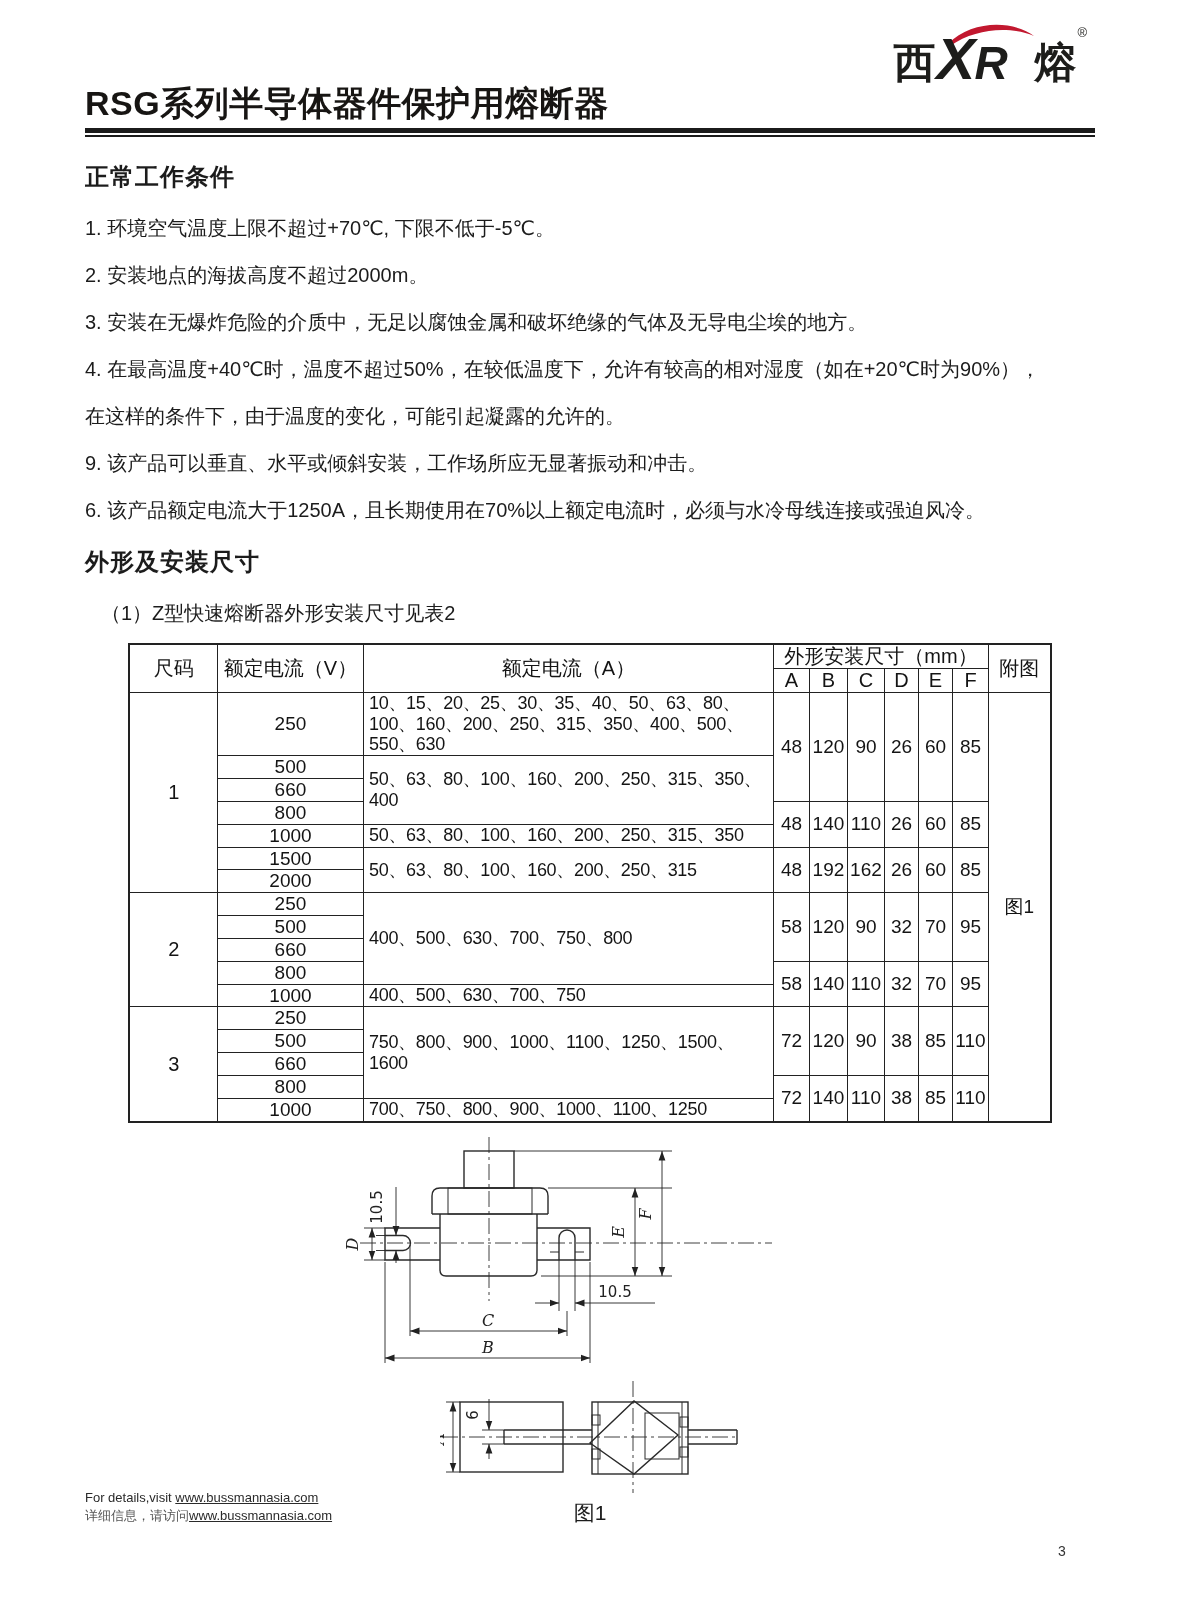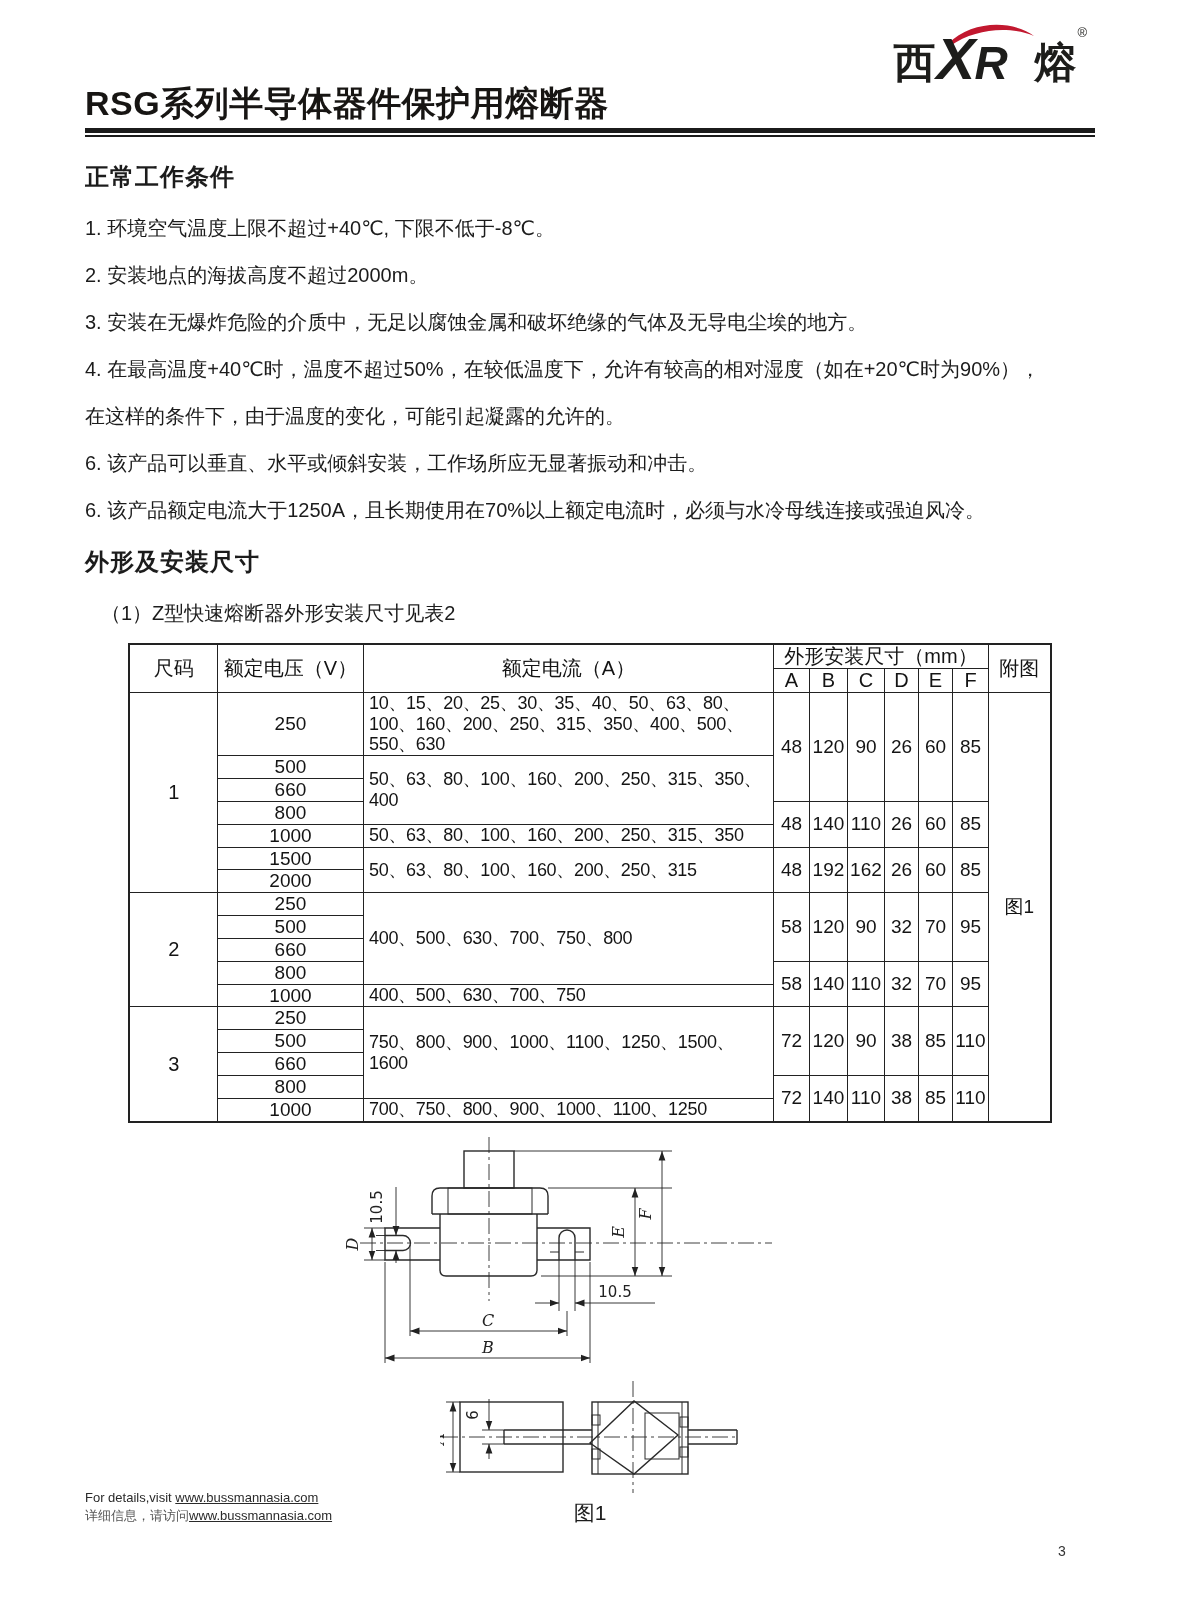--- a/index.html
+++ b/index.html
@@ -78,26 +78,26 @@
 
     <h1 class="title">RSG系列半导体器件保护用熔断器</h1>
     <div class="rule">
       <div class="r1"></div>
         <div class="r2"></div>
         <div class="r3"></div>
     </div>
 
     <h2 class="sec">正常工作条件</h2>
     <div class="cond-wrap">
-      <p class="cond">1. 环境空气温度上限不超过+40℃, 下限不低于-8℃。</p>
+      <p class="cond">1. 环境空气温度上限不超过+70℃, 下限不低于-5℃。</p>
       <p class="cond">2. 安装地点的海拔高度不超过2000m。</p>
       <p class="cond">3. 安装在无爆炸危险的介质中，无足以腐蚀金属和破坏绝缘的气体及无导电尘埃的地方。</p>
       <p class="cond">4. 在最高温度+40℃时，温度不超过50%，在较低温度下，允许有较高的相对湿度（如在+20℃时为90%），</p>
       <p class="cond">在这样的条件下，由于温度的变化，可能引起凝露的允许的。</p>
-      <p class="cond">6. 该产品可以垂直、水平或倾斜安装，工作场所应无显著振动和冲击。</p>
+      <p class="cond">9. 该产品可以垂直、水平或倾斜安装，工作场所应无显著振动和冲击。</p>
       <p class="cond">6. 该产品额定电流大于1250A，且长期使用在70%以上额定电流时，必须与水冷母线连接或强迫风冷。</p>
     </div>
 
     <h2 class="sec">外形及安装尺寸</h2>
     <p class="note">（1）Z型快速熔断器外形安装尺寸见表2</p>
 
     <table class="spec">
       <colgroup>
         <col style="width:88px">
           <col style="width:146px">
@@ -106,21 +106,21 @@
           <col style="width:38px">
           <col style="width:37px">
         <col style="width:34px">
           <col style="width:34px">
           <col style="width:36px">
         <col style="width:62px">
       </colgroup>
       <tbody>
           <tr class="hr1">
         <th rowspan="2">尺码</th>
-        <th rowspan="2">额定电压（V）</th>
+        <th rowspan="2">额定电流（V）</th>
         <th rowspan="2">额定电流（A）</th>
         <th colspan="6">外形安装尺寸（mm）</th>
         <th rowspan="2">附图</th>
       </tr>
       <tr class="hr2">
         <th>A</th>
         <th>B</th>
         <th>C</th>
         <th>D</th>
         <th>E</th>

